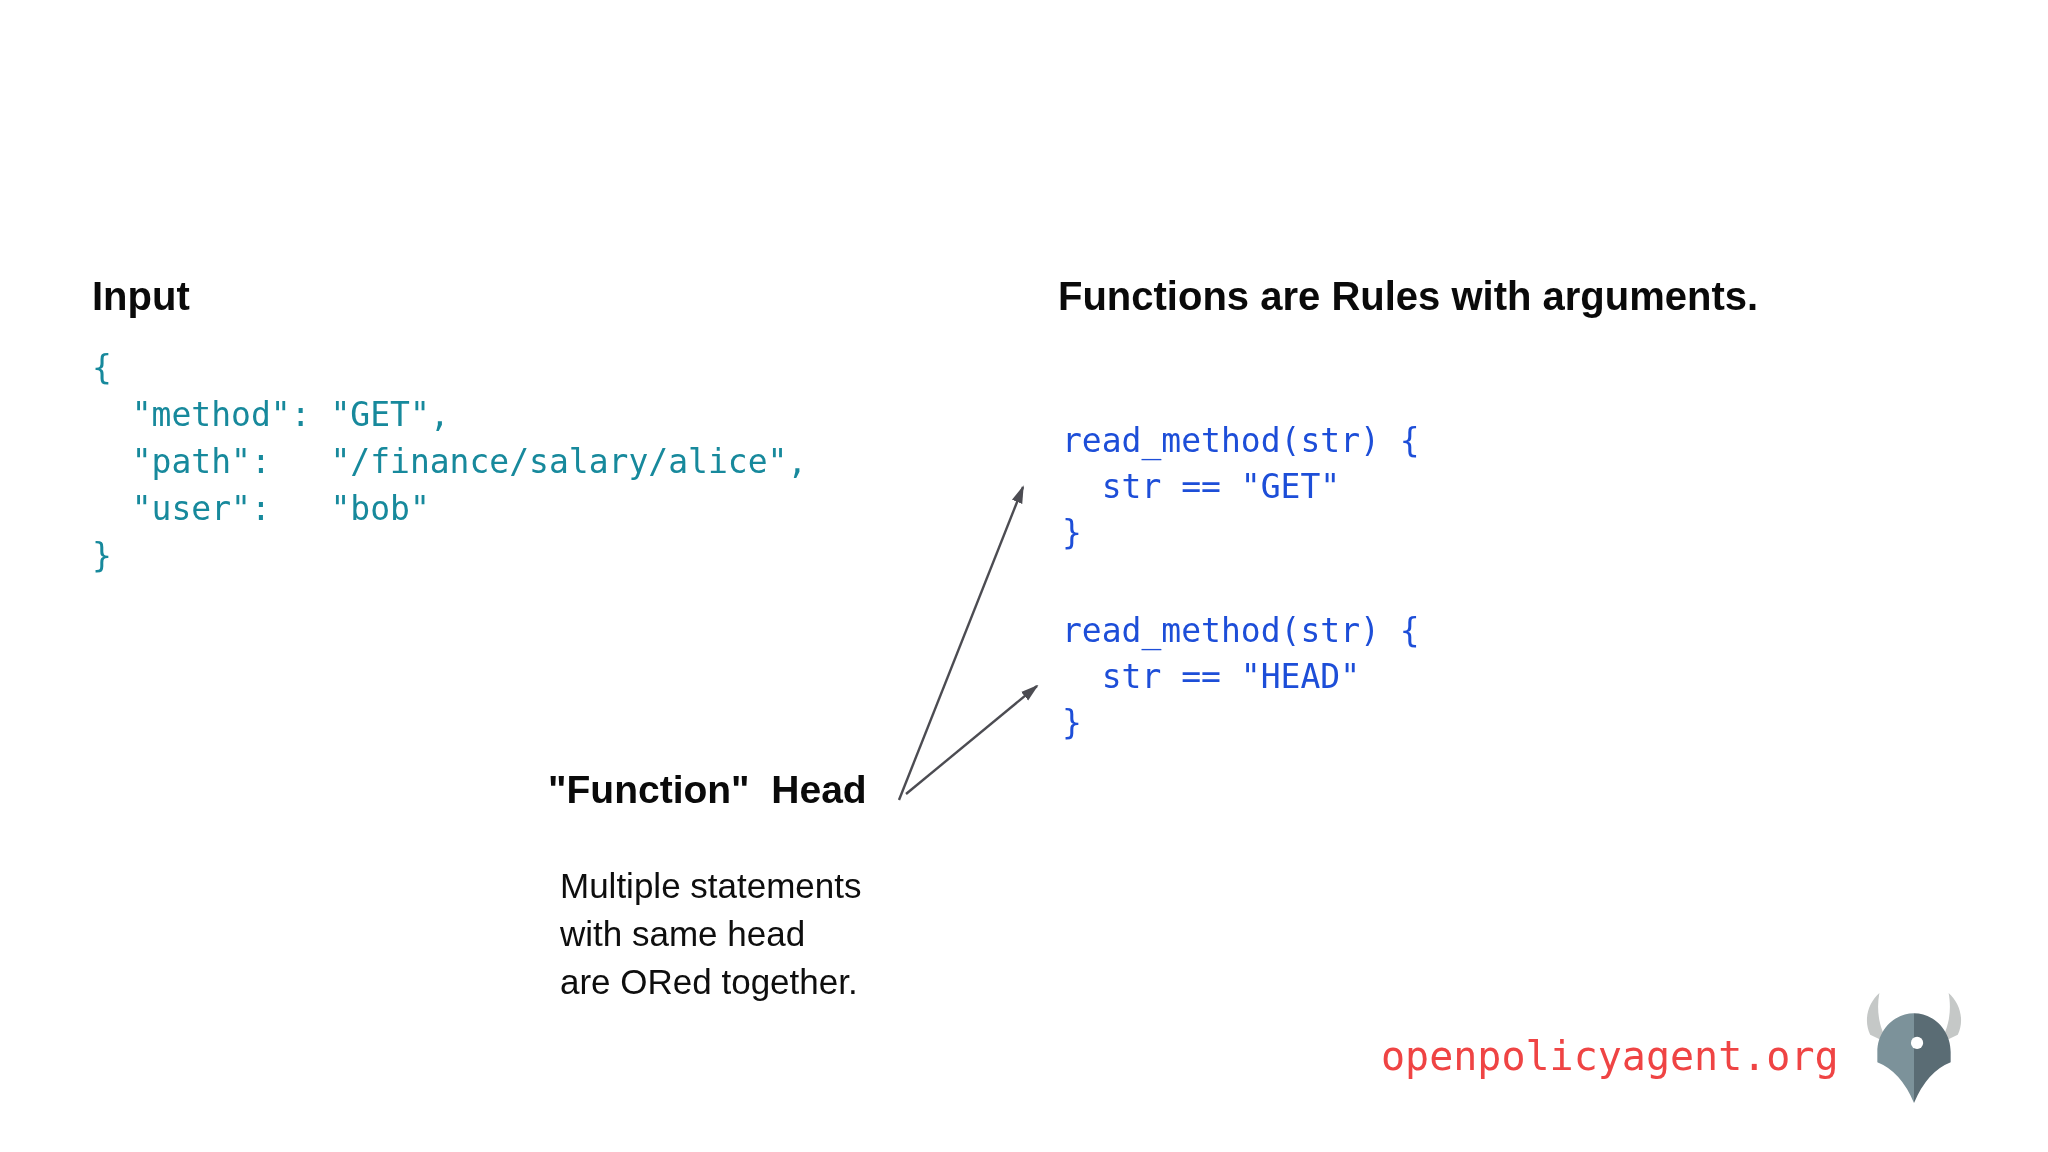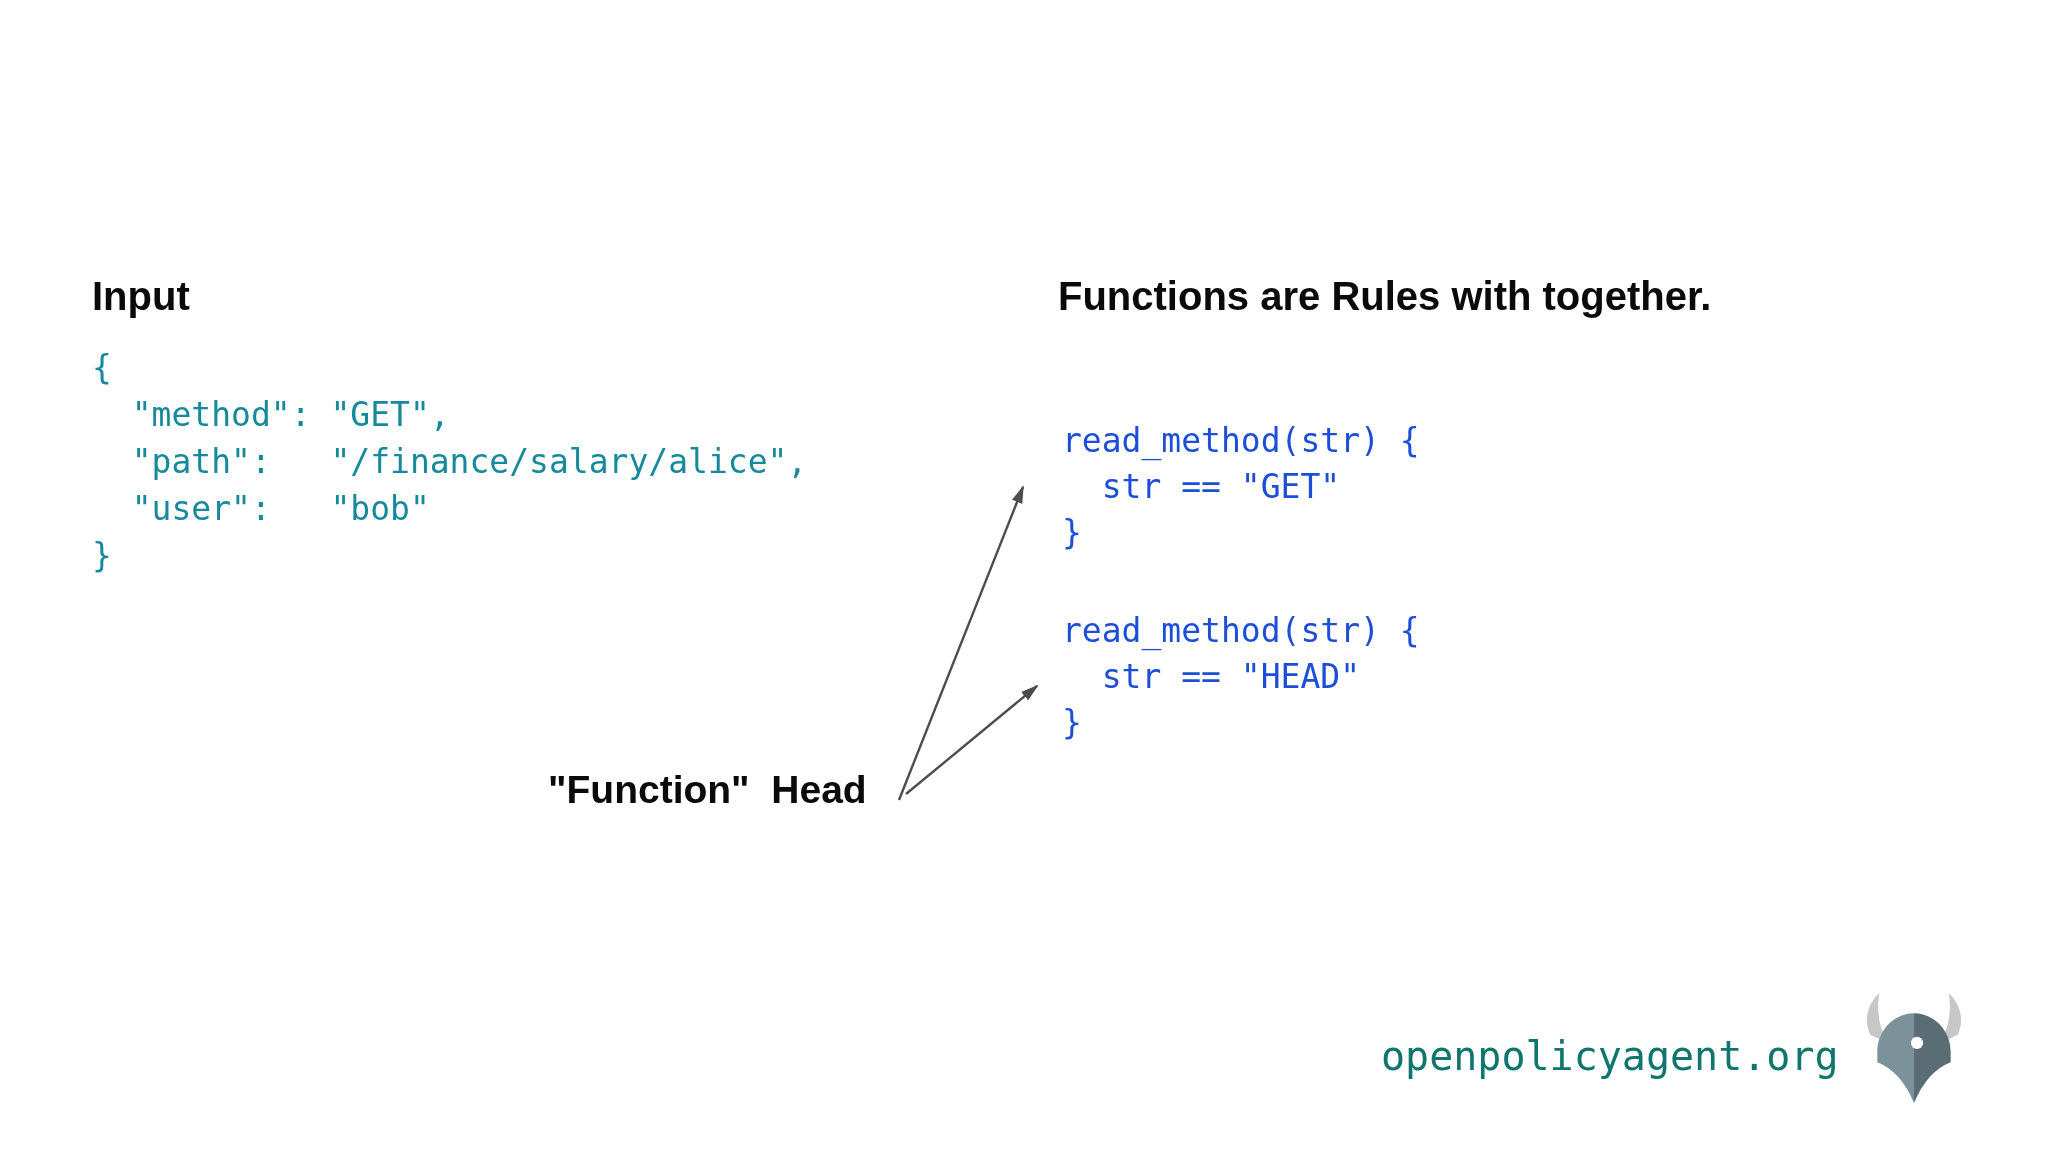--- a/index.html
+++ b/index.html
@@ -61,21 +61,21 @@
     font-size: 35px;
     line-height: 48px;
     white-space: pre-line;
     color: #0e0e0e;
   }
   .footer-url {
     left: 1381px; top: 1034px;
     font-family: "DejaVu Sans Mono", monospace;
     font-size: 40px;
     line-height: 1.1;
-    color: #0f766e;
+    color: #ef4444;
     white-space: nowrap;
   }
   .arrows-svg {
     left: 0; top: 0;
     width: 2048px; height: 1152px;
     color: var(--arrow, #4c4c52);
     pointer-events: none;
   }
   .logo-svg { left: 1862px; top: 993px; width: 104px; height: 112px; }
 </style>
@@ -86,32 +86,35 @@
 
 
   <div class="abs section-heading input-heading">Input</div>
 
   <pre class="abs code json-code">{
   "method": "GET",
   "path":   "/finance/salary/alice",
   "user":   "bob"
 }</pre>
 
-  <div class="abs section-heading fn-heading">Functions are Rules with together.</div>
+  <div class="abs section-heading fn-heading">Functions are Rules with arguments.</div>
 
   <pre class="abs code rego-code rego-code-1">read_method(str) {
   str == "GET"
 }</pre>
 
   <pre class="abs code rego-code rego-code-2">read_method(str) {
   str == "HEAD"
 }</pre>
 
   <div class="abs fn-head-label">"Function"  Head</div>
 
+  <div class="abs note">Multiple statements
+with same head
+are ORed together.</div>
 
   <svg class="abs arrows-svg" viewBox="0 0 2048 1152" xmlns="http://www.w3.org/2000/svg" aria-hidden="true">
     <defs>
       <marker id="arrowhead" viewBox="0 0 18 14" markerUnits="userSpaceOnUse" markerWidth="18" markerHeight="14" refX="16" refY="7" orient="auto">
         <polygon points="0,1.5 18,7 0,12.5" fill="currentColor"></polygon>
       </marker>
     </defs>
     <line x1="899" y1="800" x2="1023" y2="487" stroke="currentColor" stroke-width="2.4" marker-end="url(#arrowhead)"></line>
     <line x1="906" y1="794" x2="1037" y2="686" stroke="currentColor" stroke-width="2.4" marker-end="url(#arrowhead)"></line>
   </svg>

